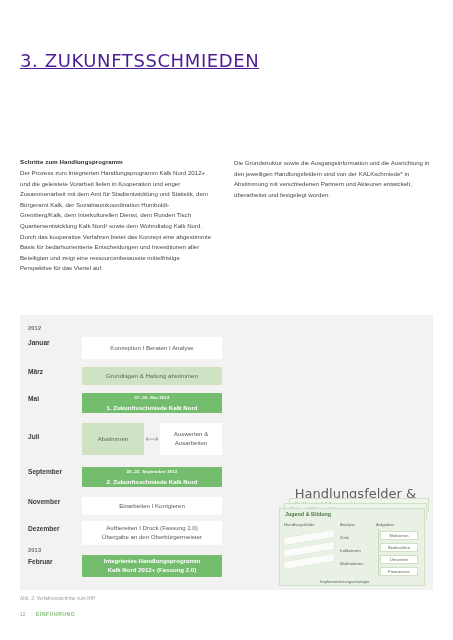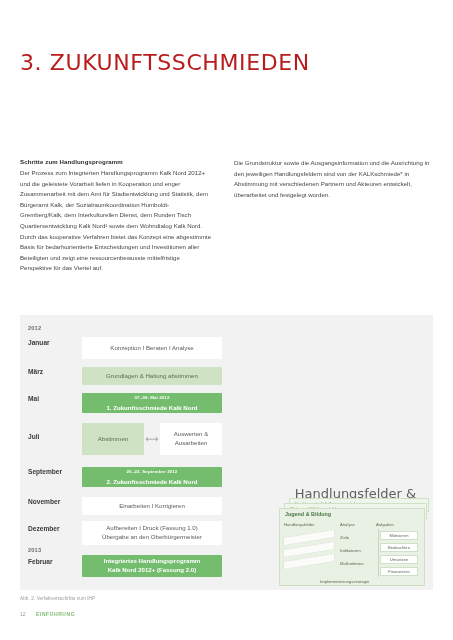--- a/index.html
+++ b/index.html
@@ -6,22 +6,23 @@
   body{
     width:453px;height:640px;background:#ffffff;
     font-family:"Liberation Sans",sans-serif;
     color:#3c3c3c;overflow:hidden;position:relative;
   }
   .page{position:relative;width:453px;height:640px;}
 
   
   .chapter-title{
     position:absolute;left:20px;top:50px;
-    font-size:22px;letter-spacing:.6px;color:#b91c1c;font-weight:400;
+    font-size:18px;letter-spacing:.6px;color:#4c1d95;font-weight:400;
     font-family:"DejaVu Sans",sans-serif;
+    text-decoration:underline;
   }
 
   
   .intro{position:absolute;left:20px;top:158px;width:415px;display:flex;gap:22px;}
   .col-left{width:192px;}
   .col-right{width:201px;}
   .lead{font-size:6.1px;font-weight:bold;color:#2b2b2b;margin:0 0 3px 0;letter-spacing:.1px;}
   .body-text{font-size:6.1px;line-height:10.6px;color:#474747;margin:0;text-align:left;}
 
   

